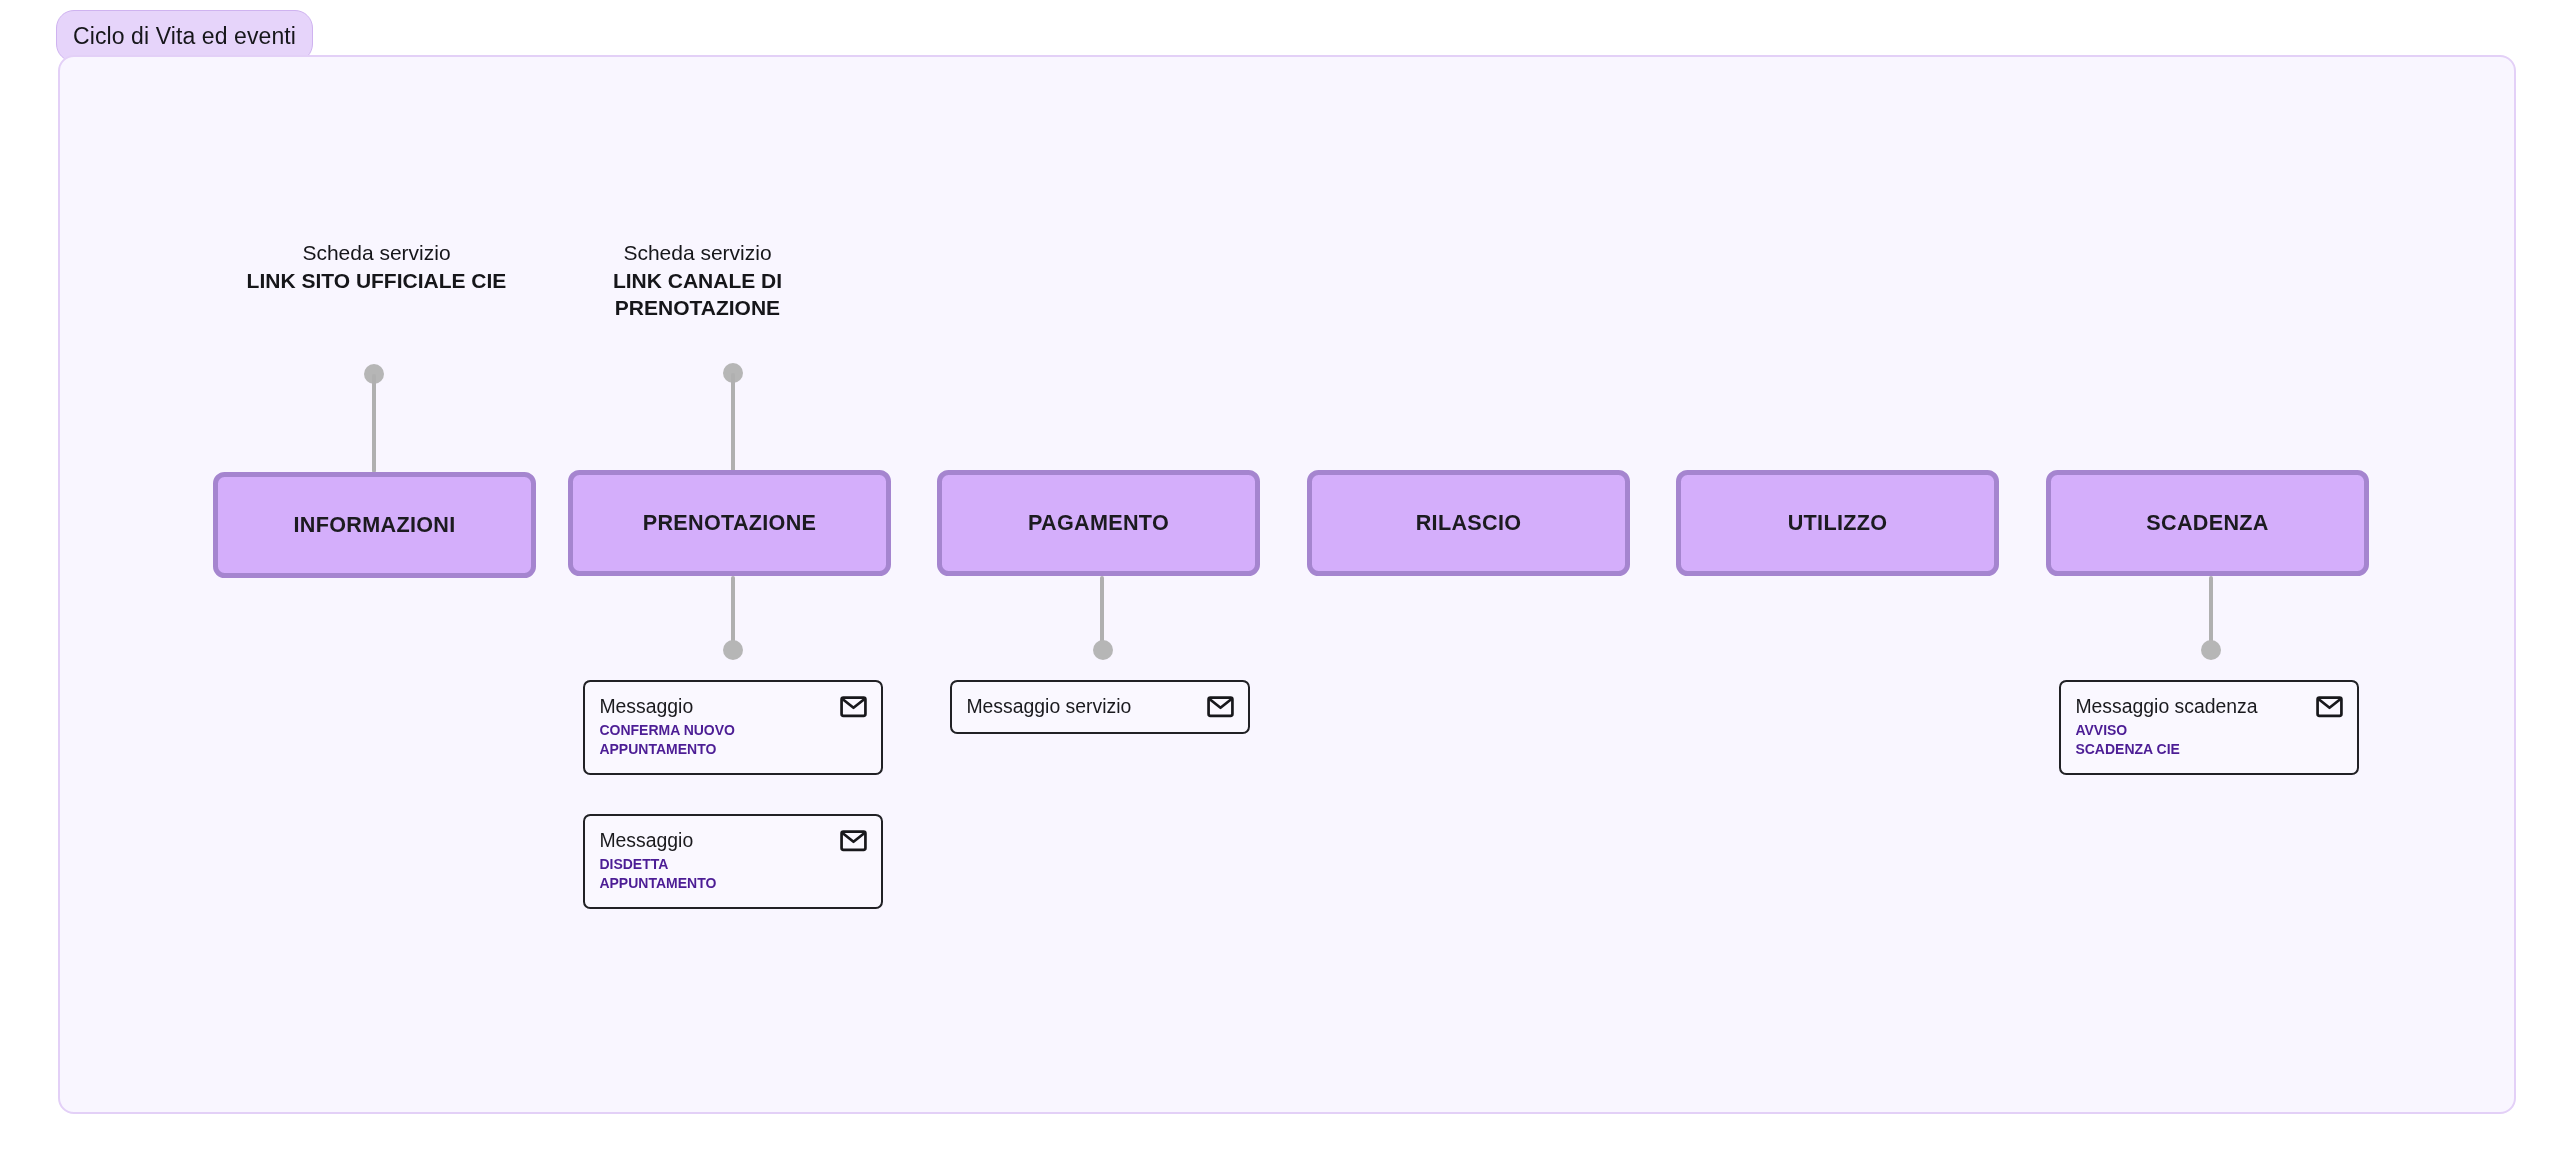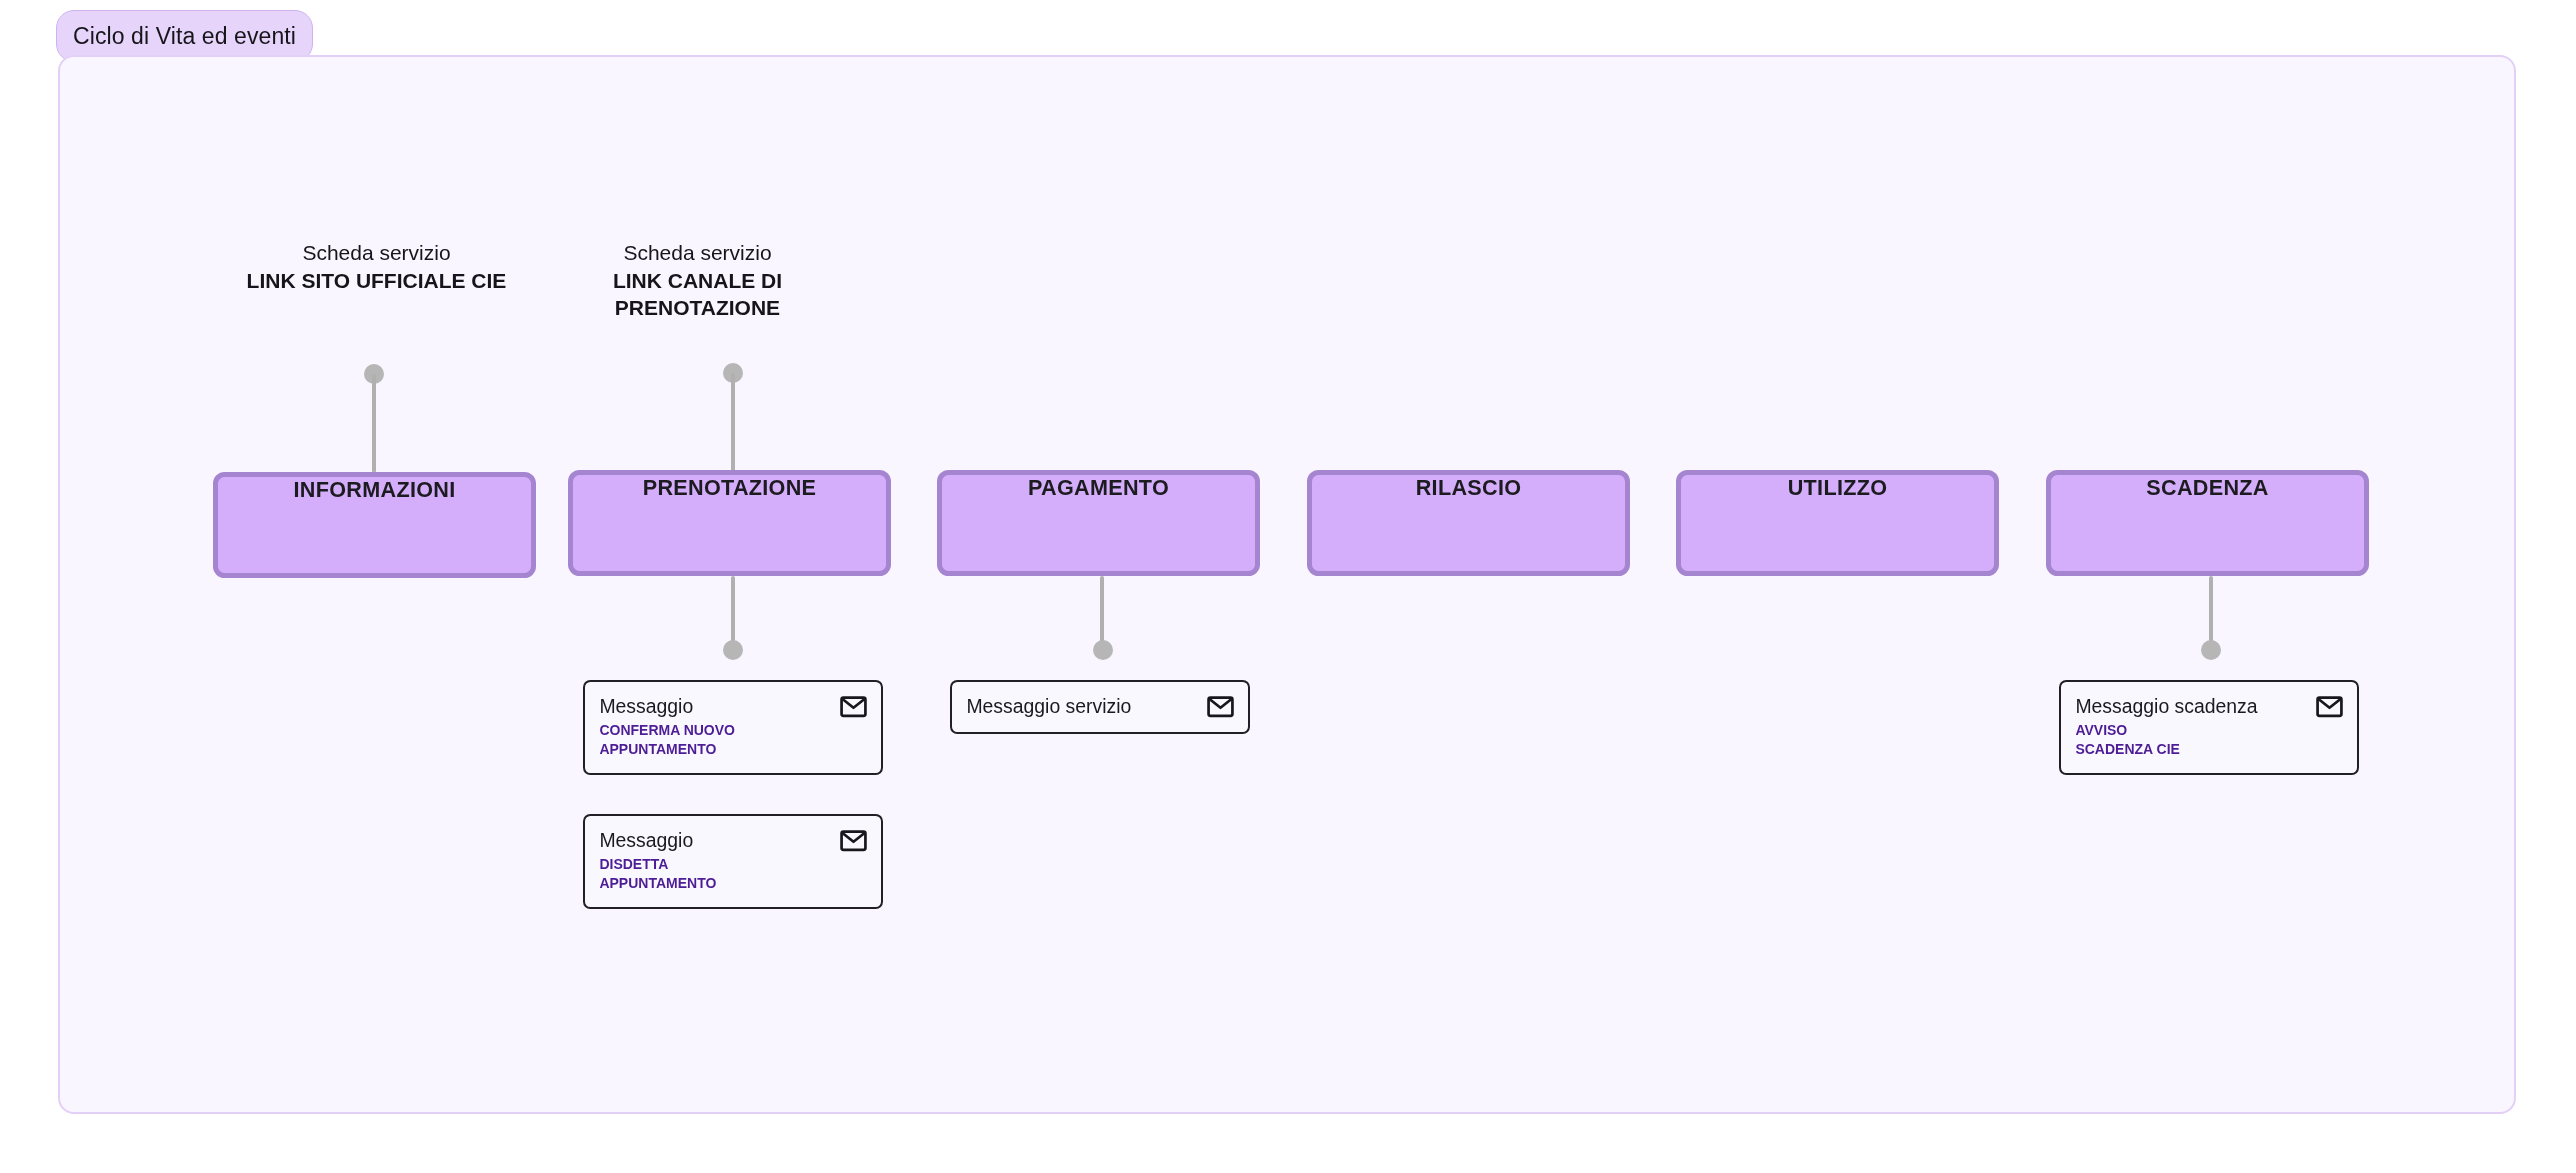--- a/index.html
+++ b/index.html
@@ -51,20 +51,21 @@
 
   
   .stage-box {
     position: absolute;
     width: 323px;
     height: 106px;
     background: #d4aefb;
     border: 5.8px solid #a585cf;
     border-radius: 11.5px;
     display: flex;
+    align-items: center;
     justify-content: center;
   }
   .stage-box-label {
     font-size: 21.6px;
     font-weight: bold;
     color: #1c1b20;
     letter-spacing: 0.3px;
     text-align: center;
   }
 

